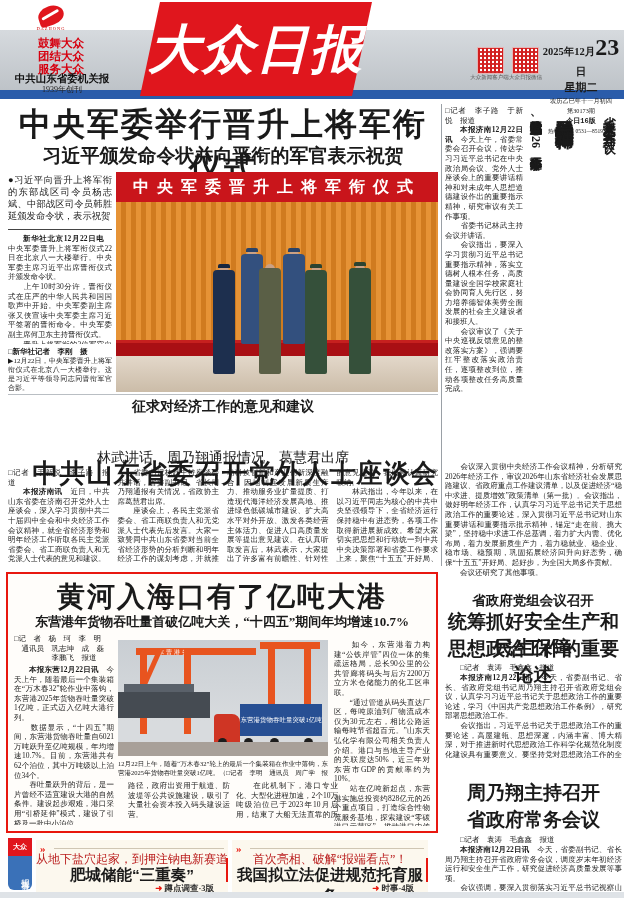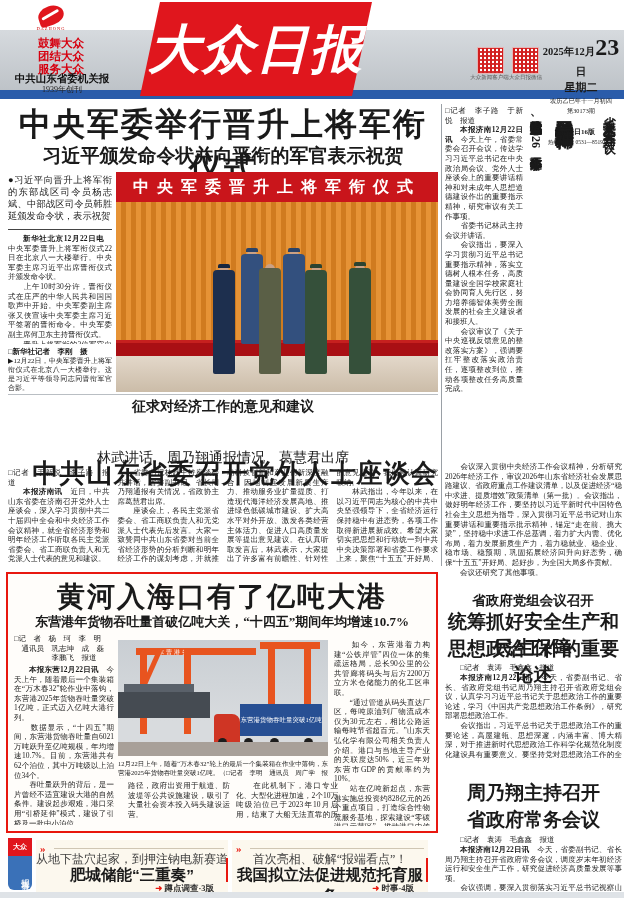--- a/index.html
+++ b/index.html
@@ -27,21 +27,21 @@
              font-style:italic;letter-spacing:2px;line-height:84px;}
   .qr{width:25px;height:25px;background:
       repeating-linear-gradient(0deg,rgba(210,30,30,.9) 0 2px,transparent 2px 4px),
       repeating-linear-gradient(90deg,#d21e1e 0 2px,#fff 2px 4px);border:1px solid #e6b3b3;}
   .qrcap{font-size:5.5px;color:#555;}
   .dateblock{left:541px;top:34px;width:80px;}
   .dateline{font-size:10.5px;font-weight:bold;}
   .dateday{font-size:24px;font-weight:bold;}
   .weekday{font-size:11px;font-weight:bold;margin-top:1px;}
   .dsmall{font-size:6.2px;color:#222;margin-top:1.5px;}
-  .dbold{font-size:7px;font-weight:bold;margin-top:11px;}
+  .dbold{font-size:7px;font-weight:bold;margin-top:0;font-family:Liberation Mono, monospace;}
   
   .kicker{font-size:14px;font-weight:bold;}
   .bodytxt{font-size:7.5px;line-height:9.6px;color:#1b1b1b;}
   .byline{font-size:7.5px;color:#222;}
   .dl{font-weight:bold;}
   .vrule{width:1px;background:#9aa0a6;}
   .hrule{height:1px;background:#b9bec3;}
   
   .cer{left:116px;top:172px;width:322px;height:220px;}
   .cer .banner{position:absolute;left:0;top:0;width:322px;height:30px;background:#c9151b;color:#fff;
@@ -76,21 +76,21 @@
   
   .vert{writing-mode:vertical-rl;}
   
   .ftab-red{left:8px;top:838px;width:24px;height:18px;background:#e0161d;color:#fff;font-size:7px;
         line-height:18px;text-align:center;font-weight:bold;}
   .ftab-blue{left:8px;top:856px;width:24px;height:34px;background:#3a71b8;border-radius:0 0 6px 6px;
         color:#fff;font-size:8.5px;letter-spacing:1px;text-align:center;}
   .fbox{top:840px;height:53px;background:#fcf8ee;}
   .fbox .mark{position:absolute;left:4px;top:2px;color:#e8170f;font-size:11px;font-weight:bold;}
   .fbox .topline{position:absolute;left:18px;right:4px;top:8px;height:1px;background:#cfc6b4;}
-  .fbox .fk{position:absolute;left:0;top:11px;width:100%;text-align:center;font-size:12px;color:#404040;}
+  .fbox .fk{position:absolute;left:0;top:11px;width:100%;text-align:center;font-size:12px;color:#b91c1c;}
   .fbox .fh{position:absolute;left:0;top:25px;width:100%;text-align:center;font-size:15.5px;font-weight:900;}
   .fbox .fl{position:absolute;right:14px;top:43px;font-size:8.5px;font-weight:bold;color:#333;}
   .fbox .arrow{color:#e8170f;font-weight:900;}
   .fbox .rbar{position:absolute;right:0;top:18px;width:2px;height:24px;background:#e8170f;}
   .bottomedge{left:0;top:892px;width:624px;height:6px;background:#dfe3e7;}
 </style>
 </head>
 <body>
 
 <div id="page">
@@ -183,21 +183,21 @@
   <div class="abs vert sans" style="left:552px;top:106px;height:356px;font-size:18.5px;font-weight:900;letter-spacing:0.5px;">传达学习习近平总书记重要讲话重要指示精神</div>
   <div class="abs vert" style="left:527px;top:112px;height:350px;font-size:12px;font-weight:bold;">研究中央巡视反馈意见整改落实方案、2026年经济工作等事项</div>
 
   <div class="abs bodytxt just clip" style="left:445px;top:106px;width:78px;height:352px;">
     <div>□记者　李子路　于新悦　报道</div>
     <p style="margin:0;text-indent:2em;"><b class="dl">本报济南12月22日讯</b><span>　今天上午，省委常委会召开会议，传达学习习近平总书记在中央政治局会议、党外人士座谈会上的重要讲话精神和对未成年人思想道德建设作出的重要指示精神，研究审议有关工作事项。</span></p>
     <div class="pre">　　省委书记林武主持会议并讲话。
 　　会议指出，要深入学习贯彻习近平总书记重要指示精神，落实立德树人根本任务，高质量建设全国学校家庭社会协同育人先行区，努力培养德智体美劳全面发展的社会主义建设者和接班人。
 　　会议审议了《关于中央巡视反馈意见的整改落实方案》，强调要扛牢整改落实政治责任，逐项整改到位，推动各项整改任务高质量完成。</div>
   </div>
-  <div class="abs bodytxt just clip pre" style="left:445px;top:462px;width:177px;height:120px;">　　会议深入贯彻中央经济工作会议精神，分析研究2026年经济工作，审议2026年山东省经济社会发展思路建议、省政府重点工作建议清单，以及促进经济“稳中求进、提质增效”政策清单（第一批）。会议指出，做好明年经济工作，要坚持以习近平新时代中国特色社会主义思想为指导，深入贯彻习近平总书记对山东重要讲话和重要指示批示精神，锚定“走在前、挑大梁”，坚持稳中求进工作总基调，着力扩大内需、优化布局，着力发展新质生产力，着力稳就业、稳企业、稳市场、稳预期，巩固拓展经济回升向好态势，确保“十五五”开好局、起好步，为全国大局多作贡献。
+  <div class="abs bodytxt just clip pre" style="left:445px;top:462px;width:177px;height:120px;">　　会议深入贯彻中央经济工作会议精神，分析研究2026年经济工作，审议2026年山东省经济社会发展思路建议、省政府重点工作建议清单，以及促进经济“稳中求进、提质增效”政策清单（第一批）。会议指出，做好明年经济工作，认真学习习近平总书记关于思想政治工作的重要论述，深入贯彻习近平总书记对山东重要讲话和重要指示批示精神，锚定“走在前、挑大梁”，坚持稳中求进工作总基调，着力扩大内需、优化布局，着力发展新质生产力，着力稳就业、稳企业、稳市场、稳预期，巩固拓展经济回升向好态势，确保“十五五”开好局、起好步，为全国大局多作贡献。
 　　会议还研究了其他事项。</div>
 
   <div class="abs c kicker" style="left:8px;top:398px;width:430px;">征求对经济工作的意见和建议</div>
   <div class="abs sans c" style="left:20px;top:412px;width:430px;font-size:26px;font-weight:900;letter-spacing:1px;margin-top:44px;">中共山东省委召开党外人士座谈会</div>
   <div class="abs c" style="left:8px;top:449px;width:430px;font-size:14px;font-weight:normal;">林武讲话　周乃翔通报情况　葛慧君出席</div>
   <div class="abs bodytxt just clip" style="left:8px;top:468px;width:430px;height:100px;column-count:4;column-gap:8px;">
     <div>□记者　于新悦　李子路　报道</div>
     <p style="margin:0;text-indent:2em;"><b class="dl">本报济南讯</b><span class="pre">　近日，中共山东省委在济南召开党外人士座谈会，深入学习贯彻中共二十届四中全会和中央经济工作会议精神，就全省经济形势和明年经济工作听取各民主党派省委会、省工商联负责人和无党派人士代表的意见和建议。
 　　省委书记林武主持座谈会并讲话，省委副书记、省长周乃翔通报有关情况，省政协主席葛慧君出席。
 　　座谈会上，各民主党派省委会、省工商联负责人和无党派人士代表先后发言。大家一致赞同中共山东省委对当前全省经济形势的分析判断和明年经济工作的谋划考虑，并就推动科技创新和产业创新深度融合、因地制宜发展新质生产力、推动服务业扩量提质、打造现代海洋经济发展高地、推进绿色低碳城市建设、扩大高水平对外开放、激发各类经营主体活力、促进人口高质量发展等提出意见建议。在认真听取发言后，林武表示，大家提出了许多富有前瞻性、针对性的意见建议，我们将认真研究吸纳。

